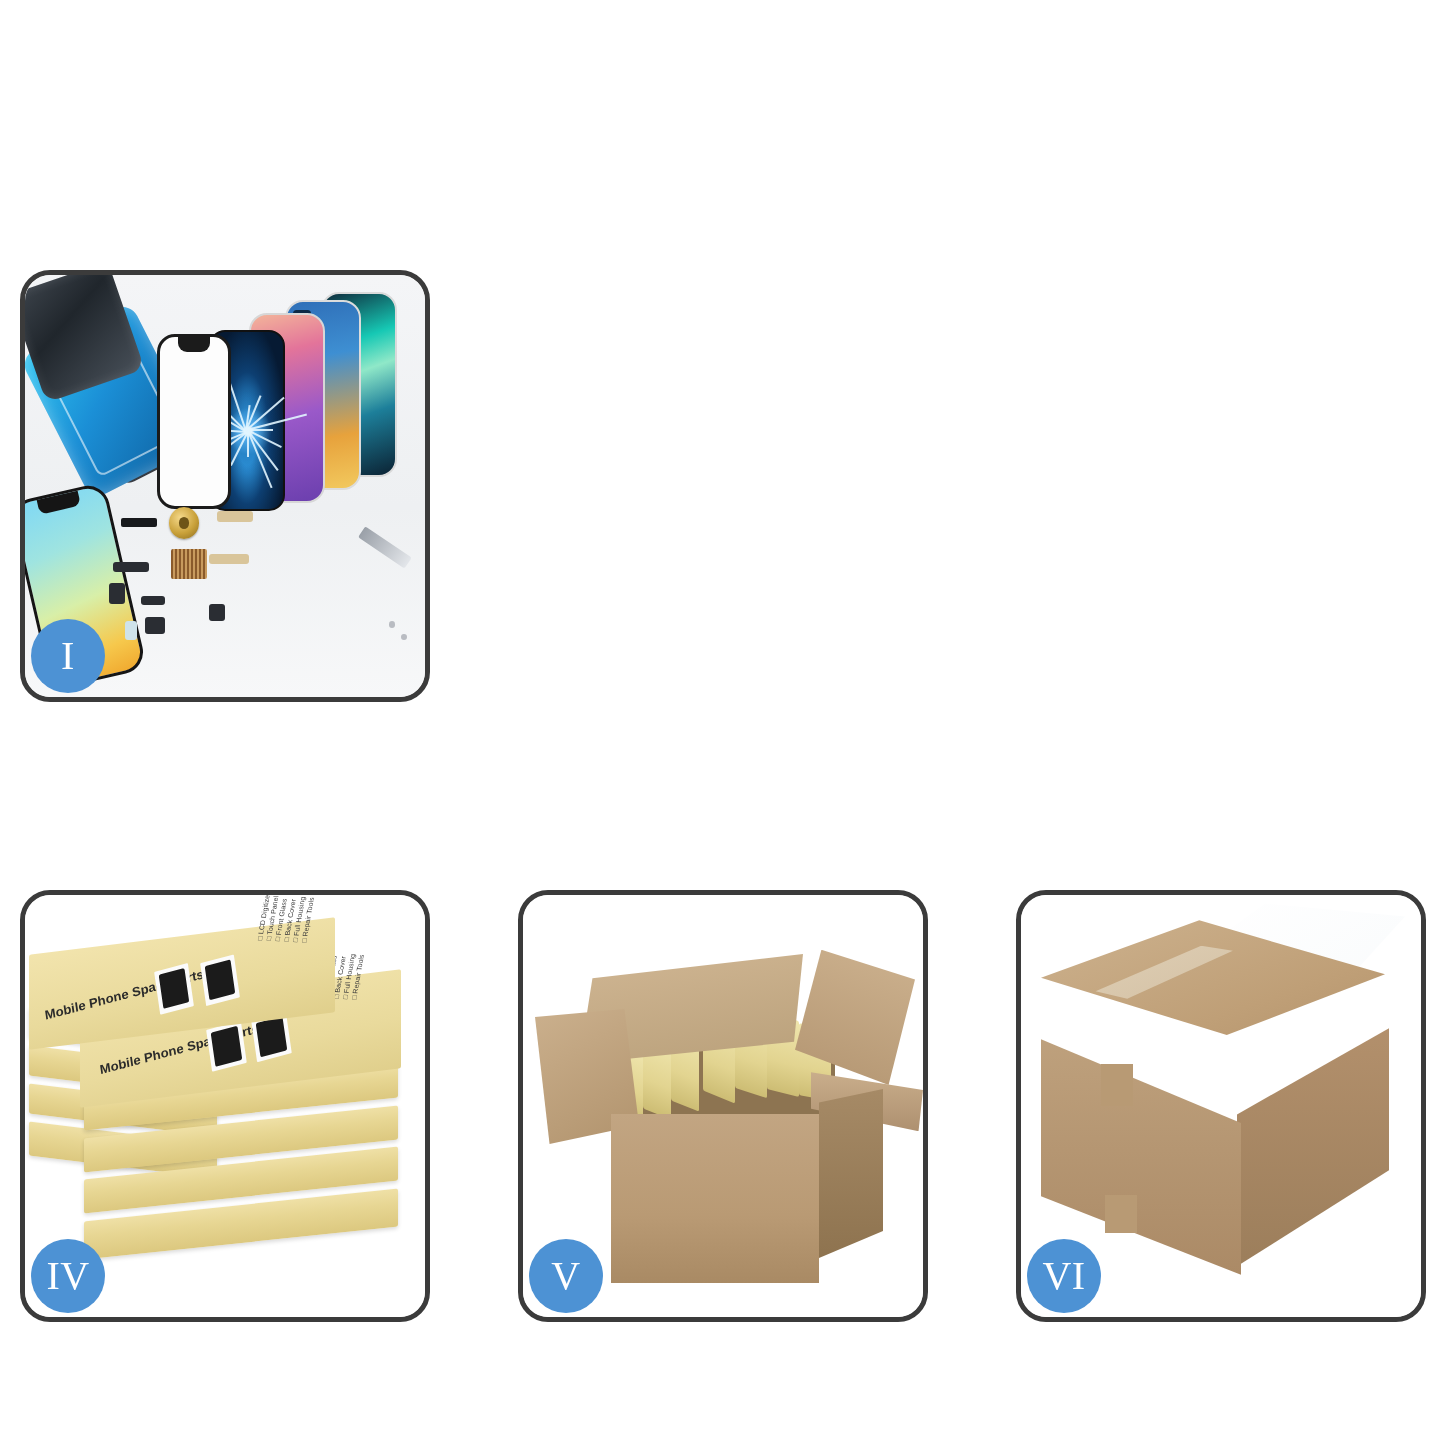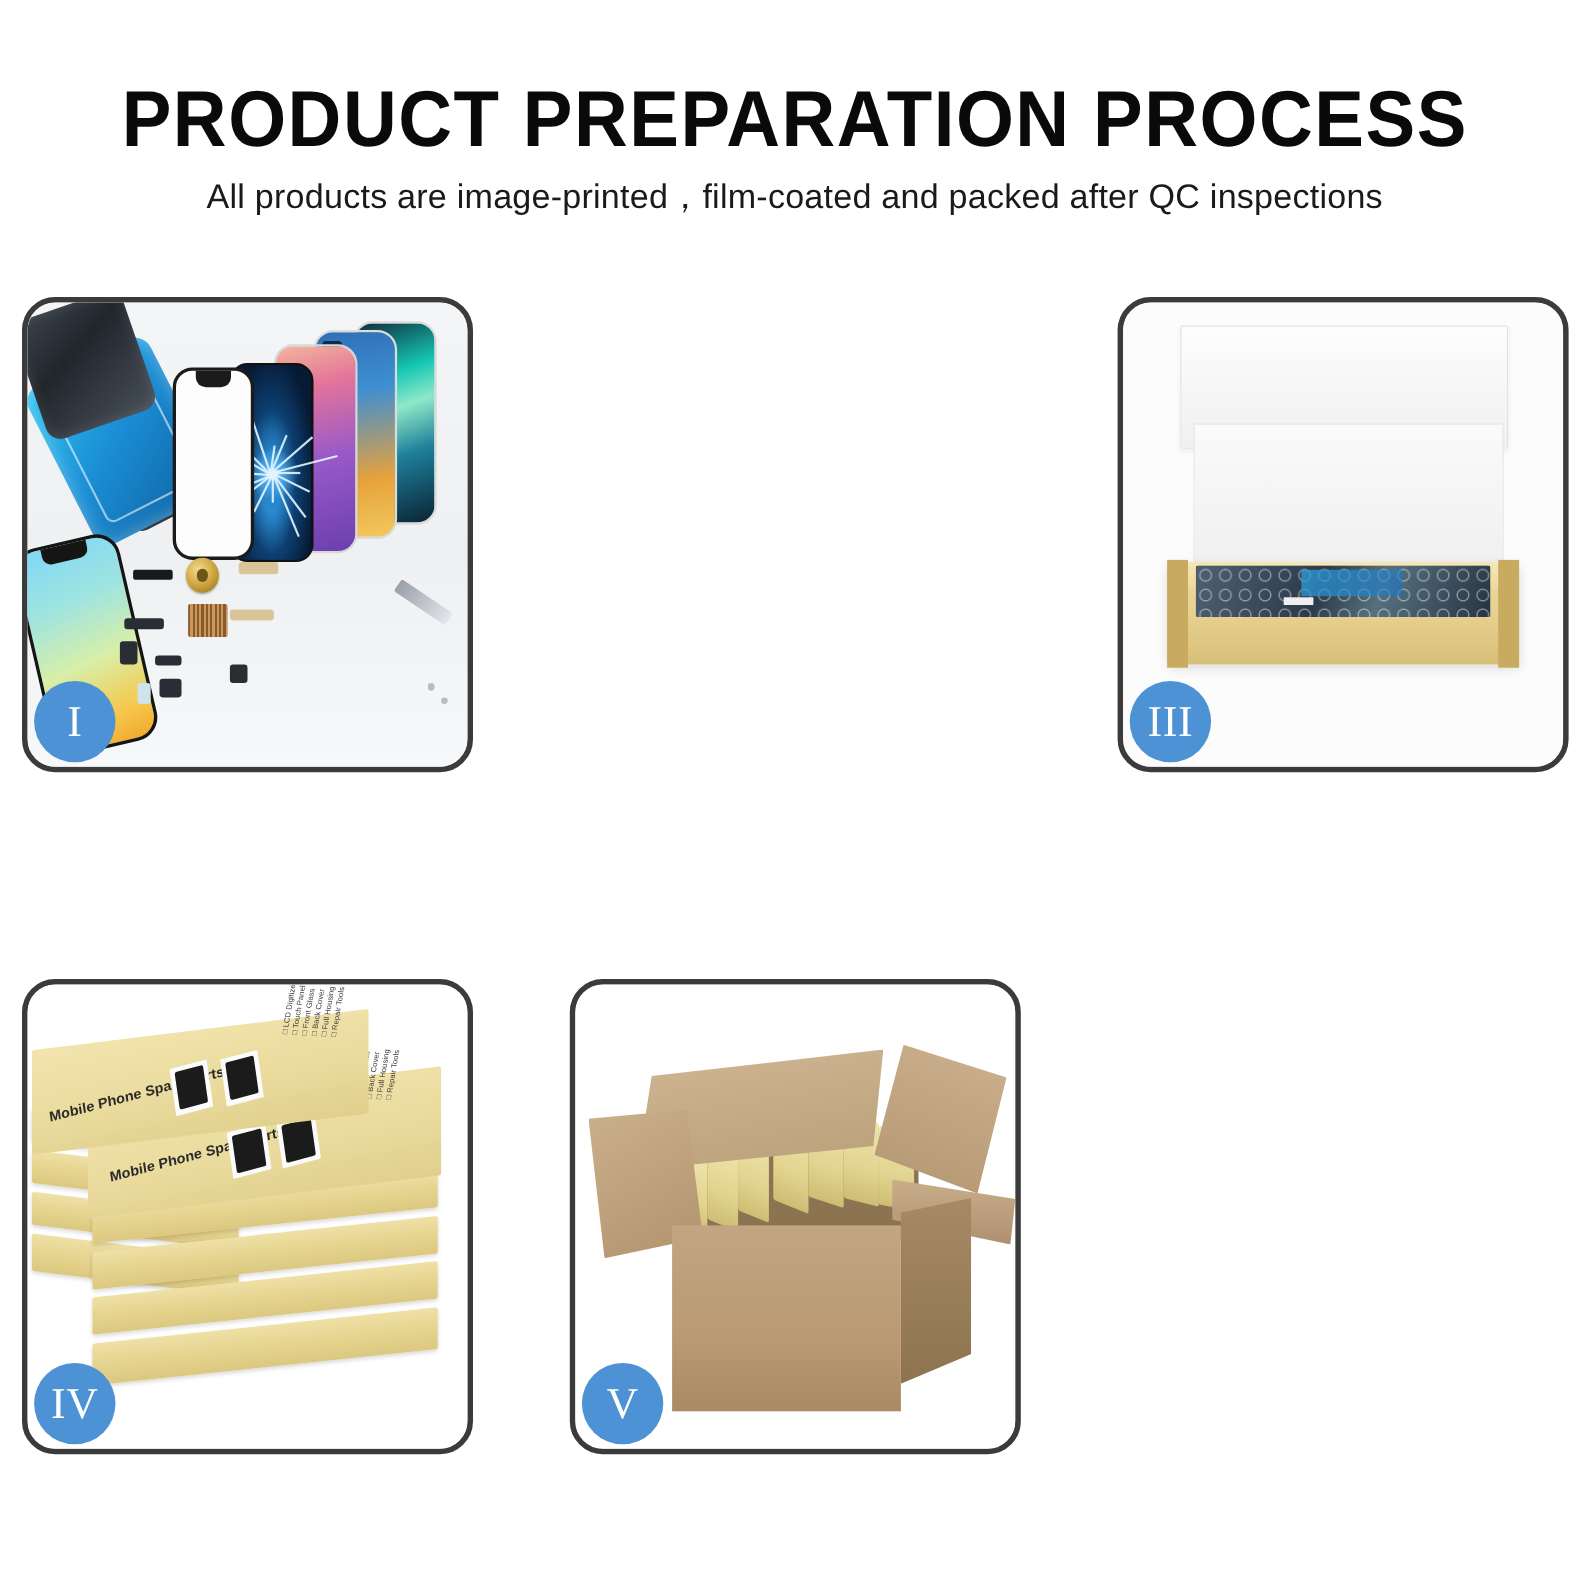--- a/index.html
+++ b/index.html
@@ -314,24 +314,20 @@
     position:absolute;left:46%;top:2%;width:50%;height:26%;
     background:linear-gradient(150deg,rgba(255,255,255,.85),rgba(236,242,246,.35));
     clip-path:polygon(30% 0,100% 12%,74% 64%,0 40%);
   }
 </style>
 </head>
 <body>
 
 <div class="page">
 
-  <div class="header">
-    <div class="title">PRODUCT PREPARATION PROCESS</div>
-    <div class="subtitle">All products are image-printed，film-coated and packed after QC inspections</div>
-  </div>
 
   <div class="grid">
 
     <div class="panel" style="left:20px;top:270px;width:410px;height:432px;">
       <div class="stage">
         <div class="p1bg"></div>
         <div class="ph ph-backdark"></div>
         <div class="ph ph-glass"></div>
         <div class="ph ph-teal"></div>
         <div class="ph ph-blue">
@@ -375,36 +371,20 @@
         <div class="flex b" style="left:46%;top:78%;width:4%;height:4%;"></div>
         <div class="ph-housing"></div>
         <div class="screw" style="left:91%;top:82%;"></div>
         <div class="screw" style="left:94%;top:85%;"></div>
         <div class="tweez"></div>
       </div>
       <div class="badge">I</div>
     </div>
 
 
-    <div class="panel" style="left:1016px;top:270px;width:410px;height:432px;">
-      <div class="stage">
-        <div class="p3bg"></div>
-        <div class="lidback"></div>
-        <div class="lidinner"></div>
-        <div class="boxbase">
-          <div class="lflap"></div>
-            <div class="rflap"></div>
-          <div class="innerprod">
-            <div class="bl"></div>
-              <div class="lbl"></div>
-          </div>
-        </div>
-      </div>
-      <div class="badge">III</div>
-    </div>
 
     <div class="panel" style="left:20px;top:890px;width:410px;height:432px;">
       <div class="stage">
         <div class="p4bg"></div>
         <div class="ystack">
 
           <div class="ybox" style="left:0%;top:26%;width:48%;height:8%;transform:skewY(7deg);"></div>
           <div class="ybox" style="left:0%;top:36%;width:48%;height:8%;transform:skewY(7deg);"></div>
           <div class="ybox" style="left:0%;top:46%;width:48%;height:8%;transform:skewY(7deg);"></div>
           <div class="ybox" style="left:0%;top:56%;width:48%;height:9%;transform:skewY(7deg);"></div>
@@ -469,15 +449,28 @@
         <div class="cartonFlapTop"></div>
         <div class="cartonFlapR"></div>
         <div class="cartonFlapBR"></div>
         <div class="cartonFlapL"></div>
         <div class="cartonSide"></div>
         <div class="cartonFront"></div>
       </div>
       <div class="badge">V</div>
     </div>
 
+    <div class="panel" style="left:1016px;top:890px;width:410px;height:432px;">
+      <div class="stage">
+        <div class="p6bg"></div>
+        <div class="wrapSheen"></div>
+        <div class="sealTop"></div>
+        <div class="sealTape"></div>
+        <div class="sealSide"></div>
+        <div class="sealFront"></div>
+        <div class="sealLabel" style="left:20%;top:40%;width:8%;height:10%;"></div>
+        <div class="sealLabel" style="left:21%;top:71%;width:8%;height:9%;"></div>
+      </div>
+      <div class="badge">VI</div>
+    </div>
 
   </div>
 </div>
 
 </body></html>

